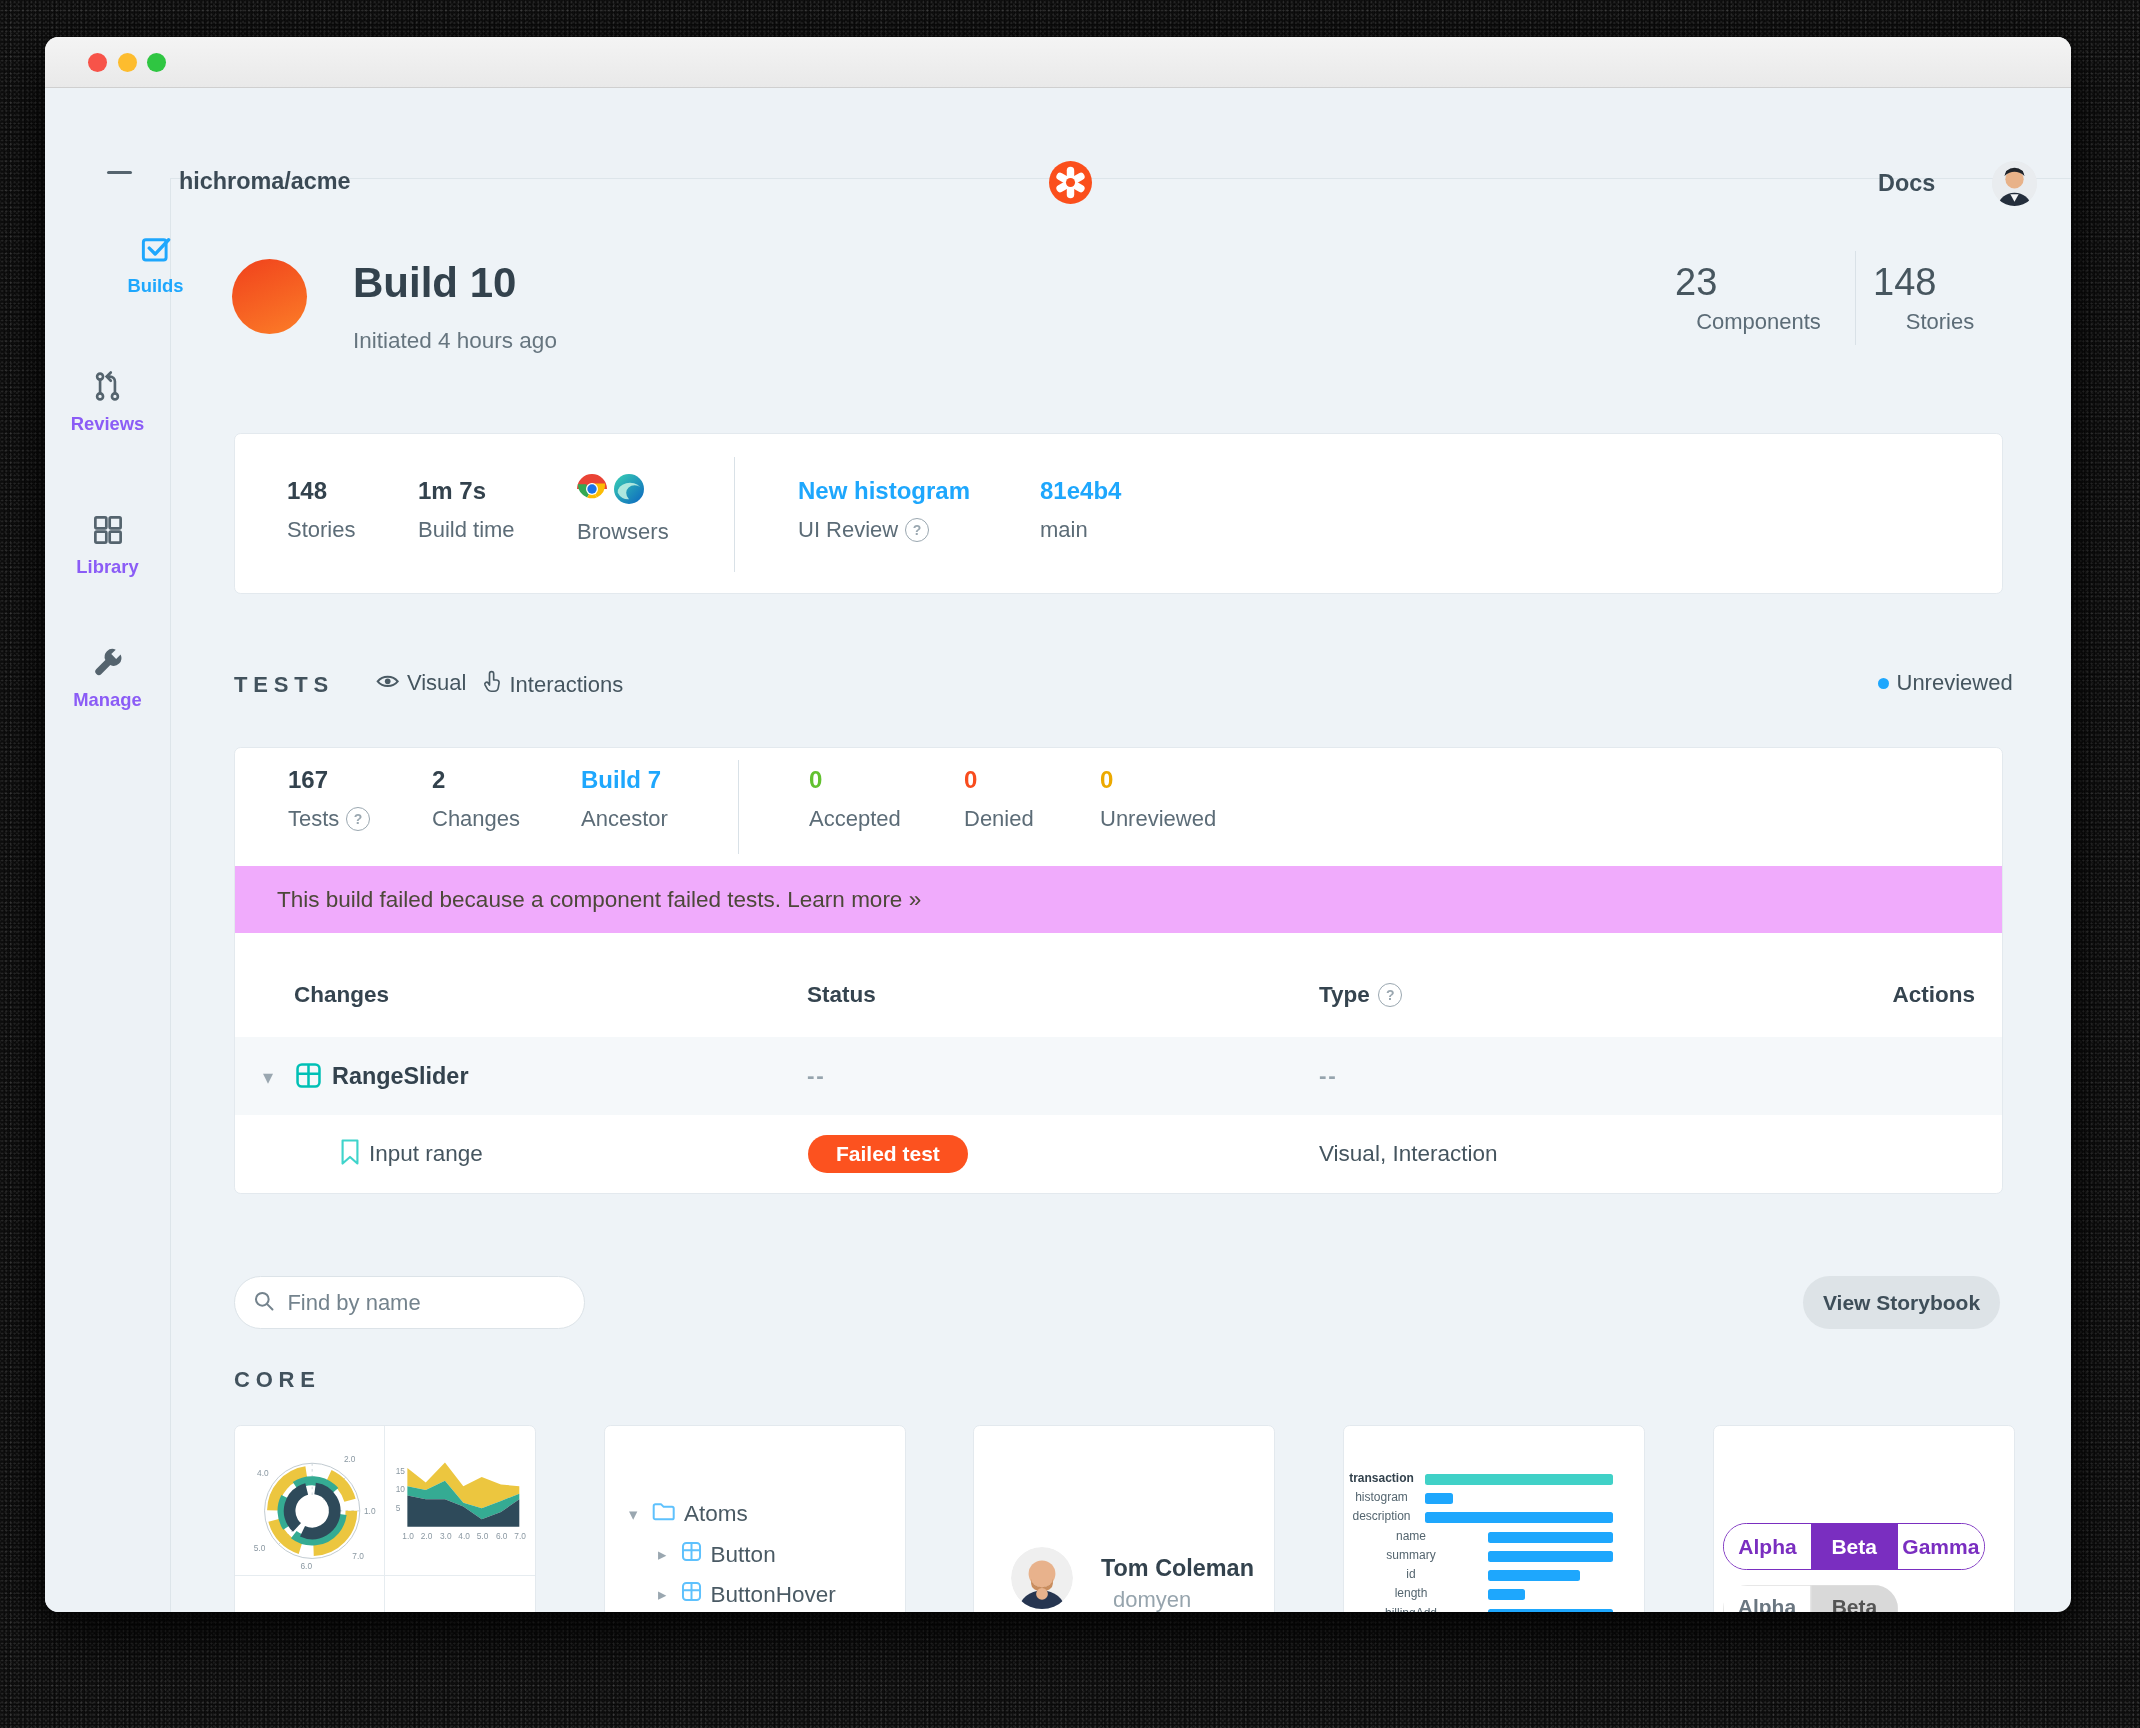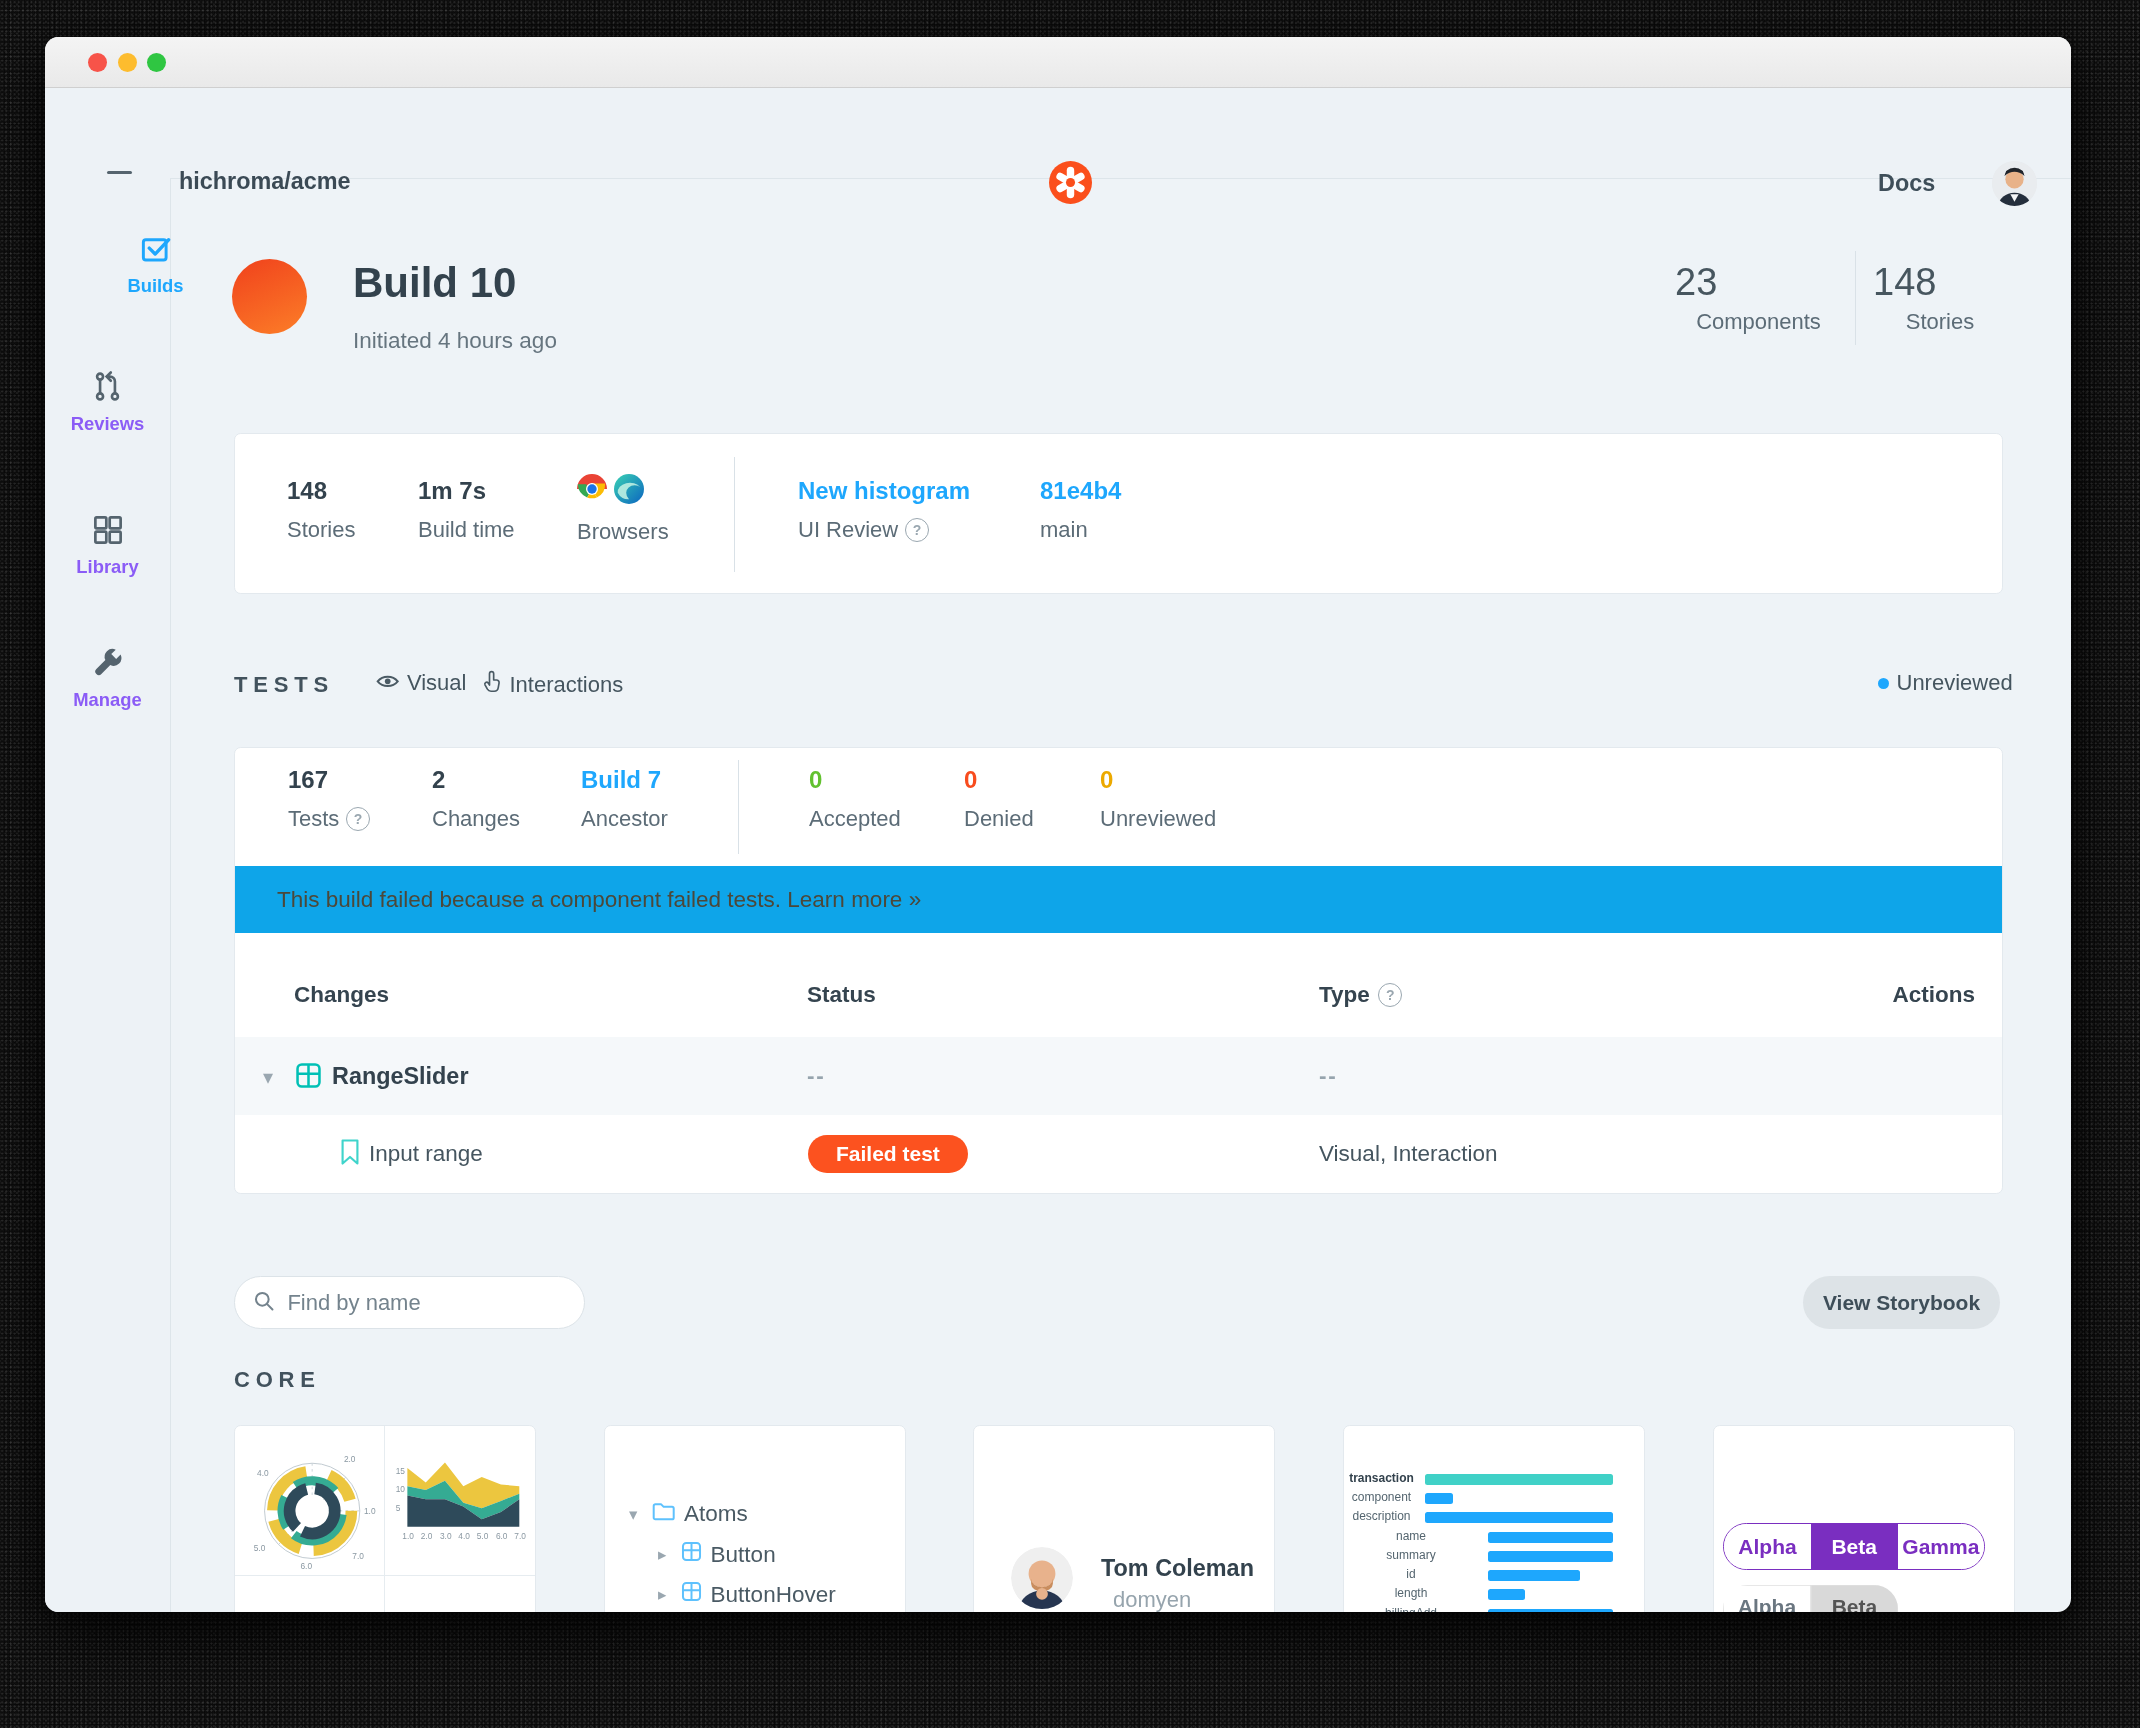--- a/index.html
+++ b/index.html
@@ -56,21 +56,21 @@
   
   .card{position:absolute;background:#fff;border:0.8px solid #e3e9ee;border-radius:6.7px;box-sizing:border-box;}
   .statval{font-size:24px;font-weight:700;color:#33424d;display:block;}
   .statlbl{font-size:22px;color:#5c6c77;display:block;margin-top:11.7px;display:flex;align-items:center;gap:6.7px;}
   .qmark{display:inline-flex;width:22px;height:22px;border:1.7px solid #9aa7b0;border-radius:50%;
     color:#9aa7b0;font-size:14px;font-weight:700;align-items:center;justify-content:center;cursor:pointer;}
   .link{color:#1ea7fd;cursor:pointer;}
   .testshead{font-size:22px;font-weight:700;letter-spacing:5.8px;color:#42525d;}
   .testtoggle{display:flex;align-items:center;gap:7.5px;font-size:22px;color:#45555f;cursor:pointer;}
   .turbodot{width:11px;height:11px;border-radius:50%;background:#1ea7fd;display:inline-block;}
-  .banner{position:absolute;left:0;width:100%;height:67px;background:#0ea5e9;display:flex;align-items:center;}
+  .banner{position:absolute;left:0;width:100%;height:67px;background:#f0abfc;display:flex;align-items:center;}
   .banner span{font-size:22.5px;color:#4c4839;}
   .thead{font-size:22.5px;font-weight:700;color:#35444f;}
   .rowgray{position:absolute;left:0;width:100%;background:#f5f8fa;}
   .cellmut{color:#96a4ad;font-size:22.5px;font-weight:700;letter-spacing:1.7px;}
   .rowtext{font-size:23.4px;font-weight:700;color:#33424d;}
   .rowtext2{font-size:22.5px;color:#45555f;}
   .badge{display:inline-flex;align-items:center;justify-content:center;height:38px;padding:0 28px;
     border-radius:19px;background:#fc521f;color:#fff;font-size:21px;font-weight:700;cursor:pointer;}
   .search{position:absolute;left:189px;top:1239px;width:351px;height:53px;border-radius:27px;background:#fff;
     border:0.8px solid #dce3e8;box-sizing:border-box;display:flex;align-items:center;padding-left:18.4px;gap:10px;}
@@ -466,21 +466,21 @@
     <span class="abs" style="left:127px;top:129px;font-size:23.4px;font-weight:700;color:#33424d;">Tom Coleman</span>
     <span class="abs" style="left:127px;top:161px;font-size:22px;color:#96a4ad;margin-left:12px;">domyen</span>
   </div>
 
   <div class="card story" style="left:1298px;top:1388px;">
     <div class="argrow" style="top:45px;">
       <span class="arglabel g1 hd">transaction</span>
       <span class="argbar" style="left: 81px; width: 188px; background: rgb(64, 209, 199);"></span>
     </div>
     <div class="argrow" style="top:64px;">
-      <span class="arglabel g1">component</span>
+      <span class="arglabel g1">histogram</span>
       <span class="argbar" style="left: 81px; width: 27.6px; background: rgb(30, 167, 253);"></span>
     </div>
     <div class="argrow" style="top:83px;">
       <span class="arglabel g1">description</span>
       <span class="argbar" style="left: 81px; width: 188px; background: rgb(30, 167, 253);"></span>
     </div>
     <div class="argrow" style="top:103px;">
       <span class="arglabel g2">name</span>
       <span class="argbar" style="left: 144px; width: 125px; background: rgb(30, 167, 253);"></span>
     </div>

